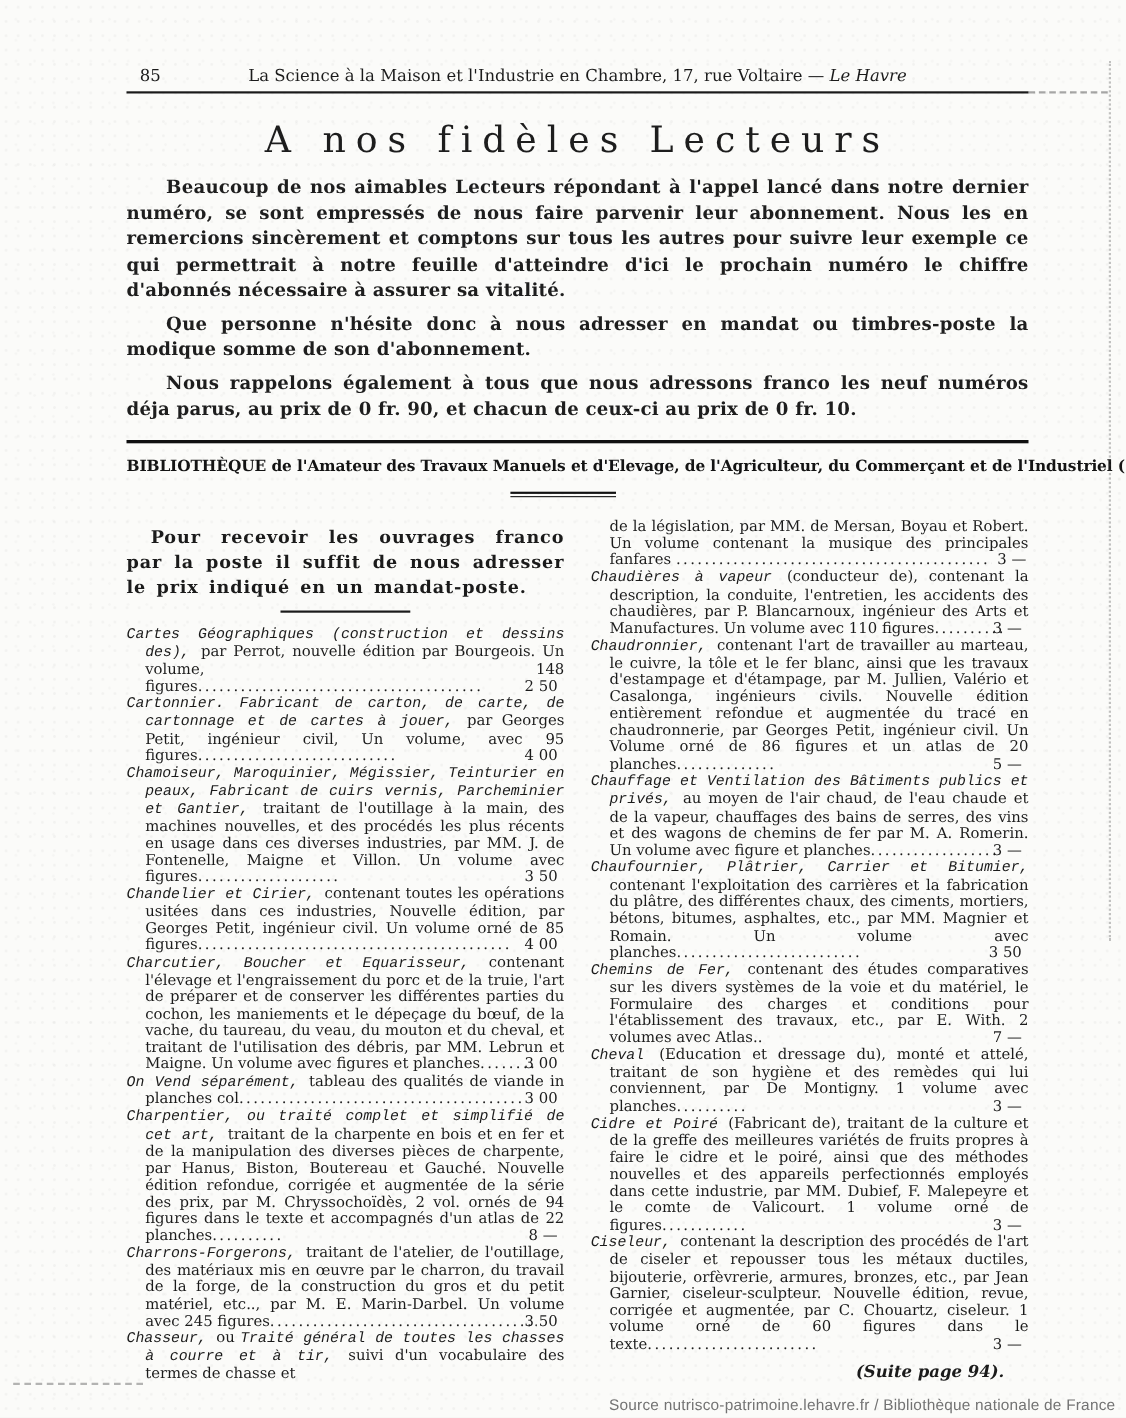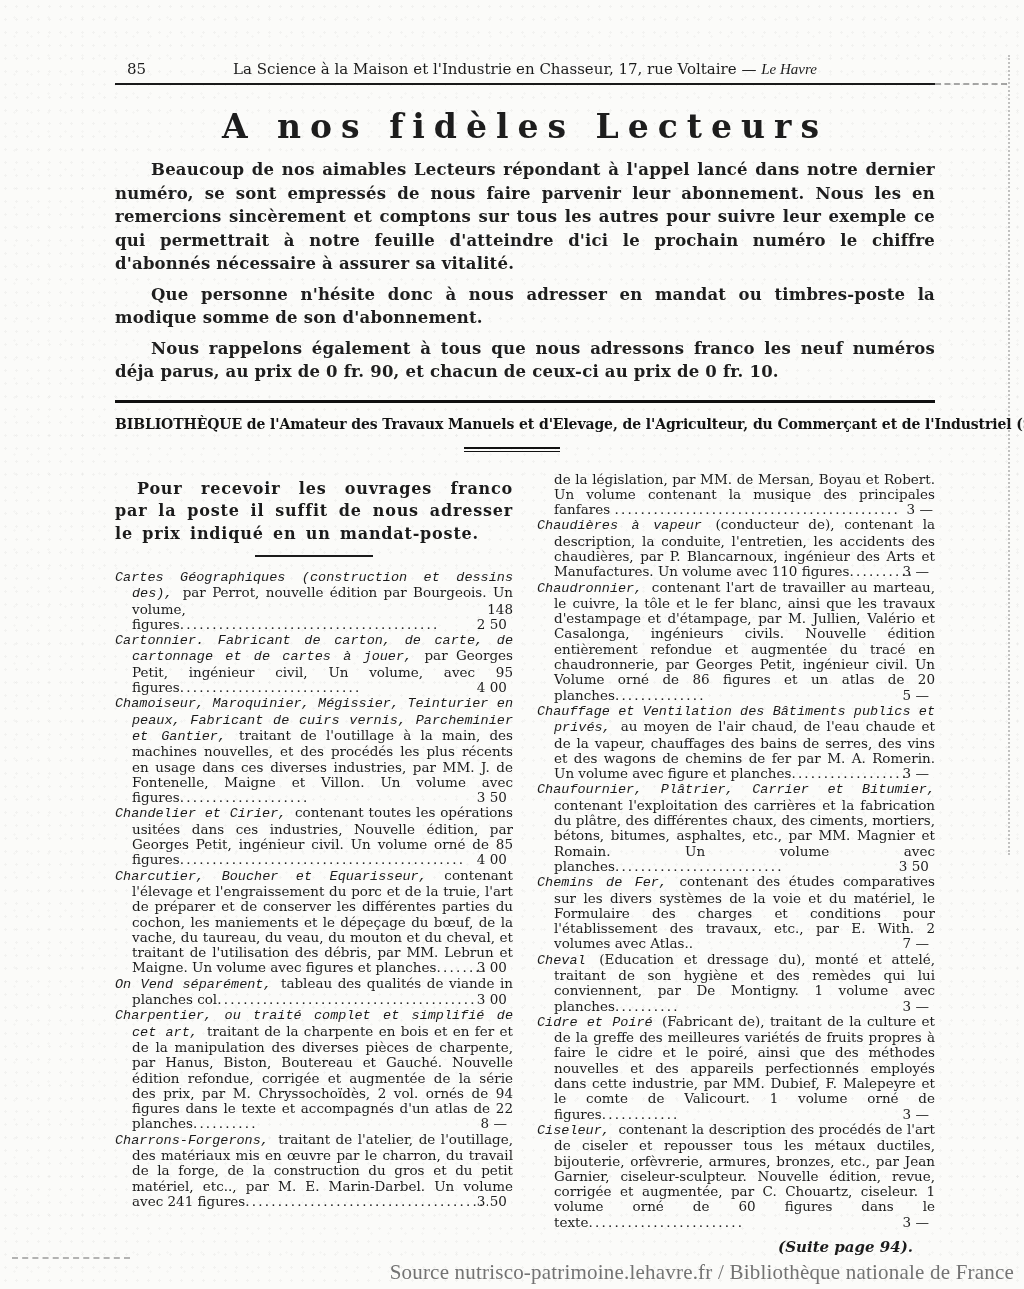--- a/index.html
+++ b/index.html
@@ -14,27 +14,27 @@
       radial-gradient(rgba(0,0,0,0.022) 1px, transparent 1.3px);
     background-size:11px 13px,17px 19px;
     background-position:0 0,6px 8px;
     color:#1b1b1b;
     font-family:"DejaVu Serif", serif;
   }
   
   .header{position:relative;margin:60px 89px 0 115px;text-align:center;
           font-size:15px;line-height:18px;}
   .pagenum{position:absolute;left:12px;top:0;text-align:center;}
-  .journal-italic{font-style:italic;font-family:Liberation Serif, serif;}
+  .journal-italic{font-style:italic;}
   .header-rule{margin:5px 89px 0 115px;border-top:2px solid #1a1a1a;position:relative;}
   .header-rule::after{content:"";position:absolute;left:100%;top:-2px;width:72px;
           border-top:2px dashed rgba(40,40,40,.40);}
   
   h1.article-title{margin:22px 89px 0 115px;text-align:center;
-          font-size:33px;font-weight:bold;letter-spacing:9px;color:#1d1d1d;}
+          font-size:33px;font-weight:normal;letter-spacing:9px;color:#1d1d1d;}
   .intro{margin:12px 89px 0 115px;font-weight:bold;font-size:16.5px;
           line-height:23.5px;letter-spacing:.2px;text-align:justify;color:#1e1e1e;}
   .intro p{margin:0 0 7px;text-indent:36px;}
   
   .thick-rule{margin:16px 89px 0 115px;border-top:3px solid #101010;}
   .banner{margin:13px 89px 0 115px;font-weight:bold;font-size:14px;
           white-space:nowrap;letter-spacing:-.1px;color:#141414;}
   .double-rule{width:96px;height:2px;margin:15px auto 0;
           border-top:2px solid #111;border-bottom:1px solid #111;}
   
@@ -51,31 +51,31 @@
   .price{position:absolute;right:2px;bottom:0;padding-left:6px;background:#fbfbf9;}
   .suite{margin:8px 22px 0 0;text-align:right;font-style:italic;font-weight:bold;
           font-size:15px;}
   
   .edge-line{position:absolute;right:14px;top:55px;height:800px;width:0;
           border-right:2px dotted rgba(60,60,60,.30);}
   .bottom-dash{position:absolute;left:12px;bottom:30px;width:118px;
           border-top:2px dashed rgba(90,90,90,.45);}
   
   .footer{position:absolute;right:10px;bottom:4px;
-          font-family:Liberation Serif, serif;
-          font-size:21px;color:#737373;letter-spacing:.2px;}
+          font-family:Liberation Sans, sans-serif;
+          font-size:14px;color:#737373;letter-spacing:.2px;}
 </style>
 </head>
 <body>
 
 <div class="page">
 
   <div class="header">
     <span class="pagenum">85</span>
-    <span><span>La Science à la Maison et l'Industrie en Chasseur, 17, rue Voltaire — </span><span class="journal-italic">Le Havre</span></span>
+    <span><span>La Science à la Maison et l'Industrie en Chambre, 17, rue Voltaire — </span><span class="journal-italic">Le Havre</span></span>
   </div>
   <div class="header-rule"></div>
 
   <h1 class="article-title">A nos fidèles Lecteurs</h1>
 
   <div class="intro">
     <p>Beaucoup de nos aimables Lecteurs répondant à l'appel lancé dans notre dernier numéro, se sont empressés de nous faire parvenir leur abonnement. Nous les en remercions sincèrement et comptons sur tous les autres pour suivre leur exemple ce qui permettrait à notre feuille d'atteindre d'ici le prochain numéro le chiffre d'abonnés nécessaire à assurer sa vitalité.</p>
     <p>Que personne n'hésite donc à nous adresser en mandat ou timbres-poste la modique somme de son d'abonnement.</p>
     <p>Nous rappelons également à tous que nous adressons franco les neuf numéros déja parus, au prix de 0 fr. 90, et chacun de ceux-ci au prix de 0 fr. 10.</p>
   </div>
@@ -89,21 +89,22 @@
       <p class="cat-intro">Pour recevoir les ouvrages franco par la poste il suffit de nous adresser le prix indiqué en un mandat-poste.</p>
       <div class="intro-rule"></div>
       <div id="left-entries">
           <p class="entry"><span class="it">Cartes Géographiques (construction et dessins des), </span><span>par Perrot, nouvelle édition par Bourgeois. Un volume, 148 figures</span><span class="leader">........................................</span><span class="price">2 50</span></p>
           <p class="entry"><span class="it">Cartonnier. Fabricant de carton, de carte, de cartonnage et de cartes à jouer, </span><span>par Georges Petit, ingénieur civil, Un volume, avec 95 figures</span><span class="leader">............................</span><span class="price">4 00</span></p>
           <p class="entry"><span class="it">Chamoiseur, Maroquinier, Mégissier, Teinturier en peaux, Fabricant de cuirs vernis, Parcheminier et Gantier, </span><span>traitant de l'outillage à la main, des machines nouvelles, et des procédés les plus récents en usage dans ces diverses industries, par MM. J. de Fontenelle, Maigne et Villon. Un volume avec figures</span><span class="leader">....................</span><span class="price">3 50</span></p>
           <p class="entry"><span class="it">Chandelier et Cirier, </span><span>contenant toutes les opérations usitées dans ces industries, Nouvelle édition, par Georges Petit, ingénieur civil. Un volume orné de 85 figures</span><span class="leader">............................................</span><span class="price">4 00</span></p>
           <p class="entry"><span class="it">Charcutier, Boucher et Equarisseur, </span><span>contenant l'élevage et l'engraissement du porc et de la truie, l'art de préparer et de conserver les différentes parties du cochon, les maniements et le dépeçage du bœuf, de la vache, du taureau, du veau, du mouton et du cheval, et traitant de l'utilisation des débris, par MM. Lebrun et Maigne. Un volume avec figures et planches</span><span class="leader">........</span><span class="price">3 00</span></p>
           <p class="entry"><span class="it">On Vend séparément, </span><span>tableau des qualités de viande in planches col</span><span class="leader">........................................</span><span class="price">3 00</span></p>
           <p class="entry"><span class="it">Charpentier, ou traité complet et simplifié de cet art, </span><span>traitant de la charpente en bois et en fer et de la manipulation des diverses pièces de charpente, par Hanus, Biston, Boutereau et Gauché. Nouvelle édition refondue, corrigée et augmentée de la série des prix, par M. Chryssochoïdès, 2 vol. ornés de 94 figures dans le texte et accompagnés d'un atlas de 22 planches</span><span class="leader">..........</span><span class="price">8 —</span></p>
-          <p class="entry"><span class="it">Charrons-Forgerons, </span><span>traitant de l'atelier, de l'outillage, des matériaux mis en œuvre par le charron, du travail de la forge, de la construction du gros et du petit matériel, etc.., par M. E. Marin-Darbel. Un volume avec 241 figures</span><span class="leader">......................................</span><span class="price">3 50</span></p>
+          <p class="entry"><span class="it">Charrons-Forgerons, </span><span>traitant de l'atelier, de l'outillage, des matériaux mis en œuvre par le charron, du travail de la forge, de la construction du gros et du petit matériel, etc.., par M. E. Marin-Darbel. Un volume avec 245 figures</span><span class="leader">......................................</span><span class="price">3 50</span></p>
+          <p class="entry"><span class="it">Chasseur, </span><span>ou </span><span class="it">Traité général de toutes les chasses à courre et à tir, </span><span>suivi d'un vocabulaire des termes de chasse et</span></p>
         </div>
     </div>
     <div class="col">
       <div id="right-entries">
           <p class="entry continuation"><span>de la législation, par MM. de Mersan, Boyau et Robert. Un volume contenant la musique des principales fanfares </span><span class="leader">..............................................</span><span class="price">3 —</span></p>
           <p class="entry"><span class="it">Chaudières à vapeur </span><span>(conducteur de), contenant la description, la conduite, l'entretien, les accidents des chaudières, par P. Blancarnoux, ingénieur des Arts et Manufactures. Un volume avec 110 figures</span><span class="leader">..........</span><span class="price">3 —</span></p>
           <p class="entry"><span class="it">Chaudronnier, </span><span>contenant l'art de travailler au marteau, le cuivre, la tôle et le fer blanc, ainsi que les travaux d'estampage et d'étampage, par M. Jullien, Valério et Casalonga, ingénieurs civils. Nouvelle édition entièrement refondue et augmentée du tracé en chaudronnerie, par Georges Petit, ingénieur civil. Un Volume orné de 86 figures et un atlas de 20 planches</span><span class="leader">..............</span><span class="price">5 —</span></p>
           <p class="entry"><span class="it">Chauffage et Ventilation des Bâtiments publics et privés, </span><span>au moyen de l'air chaud, de l'eau chaude et de la vapeur, chauffages des bains de serres, des vins et des wagons de chemins de fer par M. A. Romerin. Un volume avec figure et planches</span><span class="leader">..................</span><span class="price">3 —</span></p>
           <p class="entry"><span class="it">Chaufournier, Plâtrier, Carrier et Bitumier, </span><span>contenant l'exploitation des carrières et la fabrication du plâtre, des différentes chaux, des ciments, mortiers, bétons, bitumes, asphaltes, etc., par MM. Magnier et Romain. Un volume avec planches</span><span class="leader">..........................</span><span class="price">3 50</span></p>
           <p class="entry"><span class="it">Chemins de Fer, </span><span>contenant des études comparatives sur les divers systèmes de la voie et du matériel, le Formulaire des charges et conditions pour l'établissement des travaux, etc., par E. With. 2 volumes avec Atlas..</span><span class="leader"></span><span class="price">7 —</span></p>

